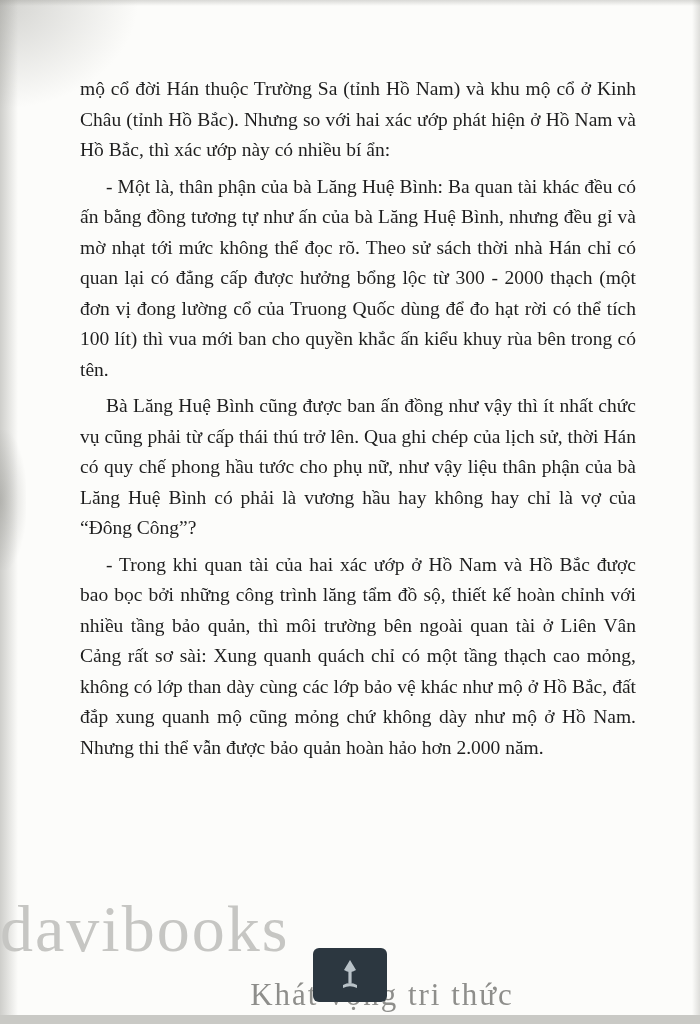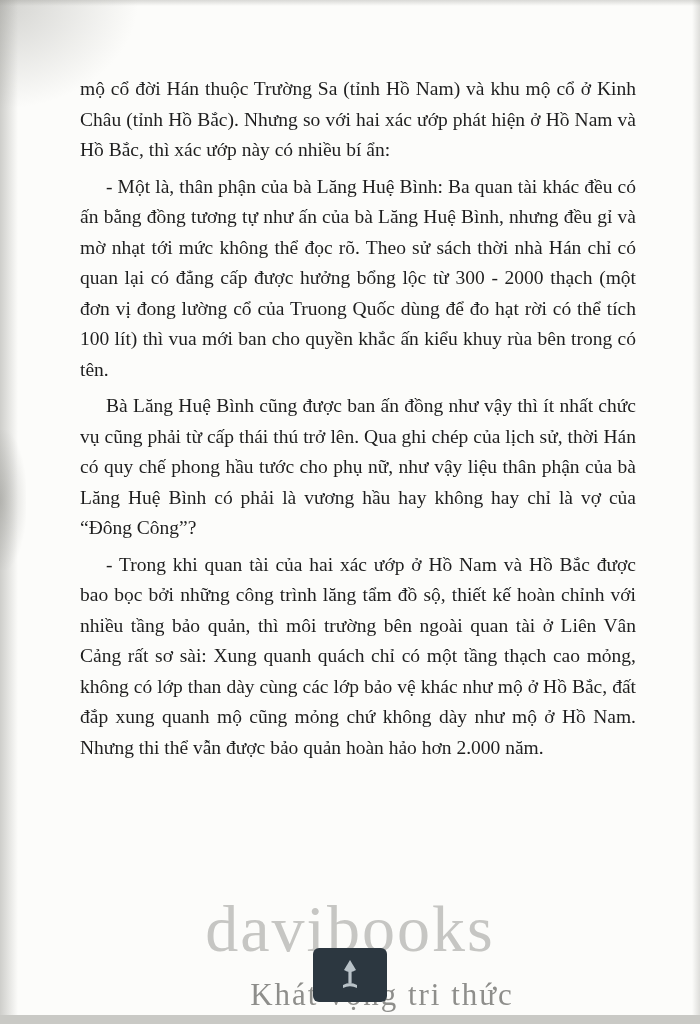--- a/index.html
+++ b/index.html
@@ -77,21 +77,20 @@
     margin: 0 0 6px 0;
   }
   .para.indent {
     text-indent: 26px;
   }
   
   .wm-brand {
     position: absolute;
     left: 0; right: 0;
     top: 896px;
-    text-align: center;
     font-size: 66px;
     line-height: 66px;
     color: #c6c6c3;
     letter-spacing: 2px;
     z-index: 1;
     user-select: none;
   }
   .wm-logo {
     position: absolute;
     left: 50%;

